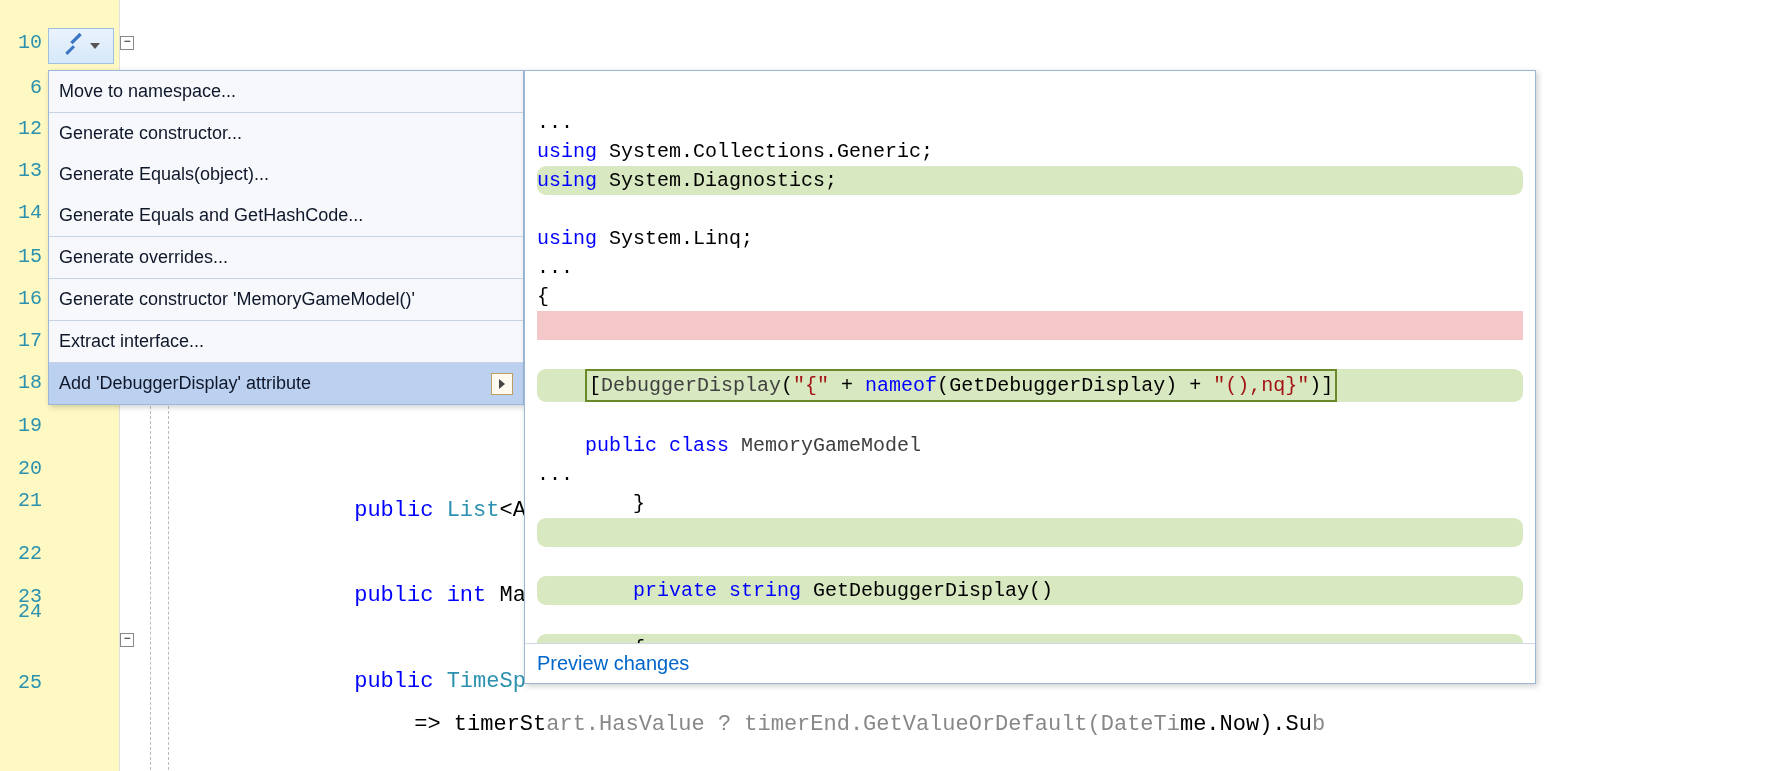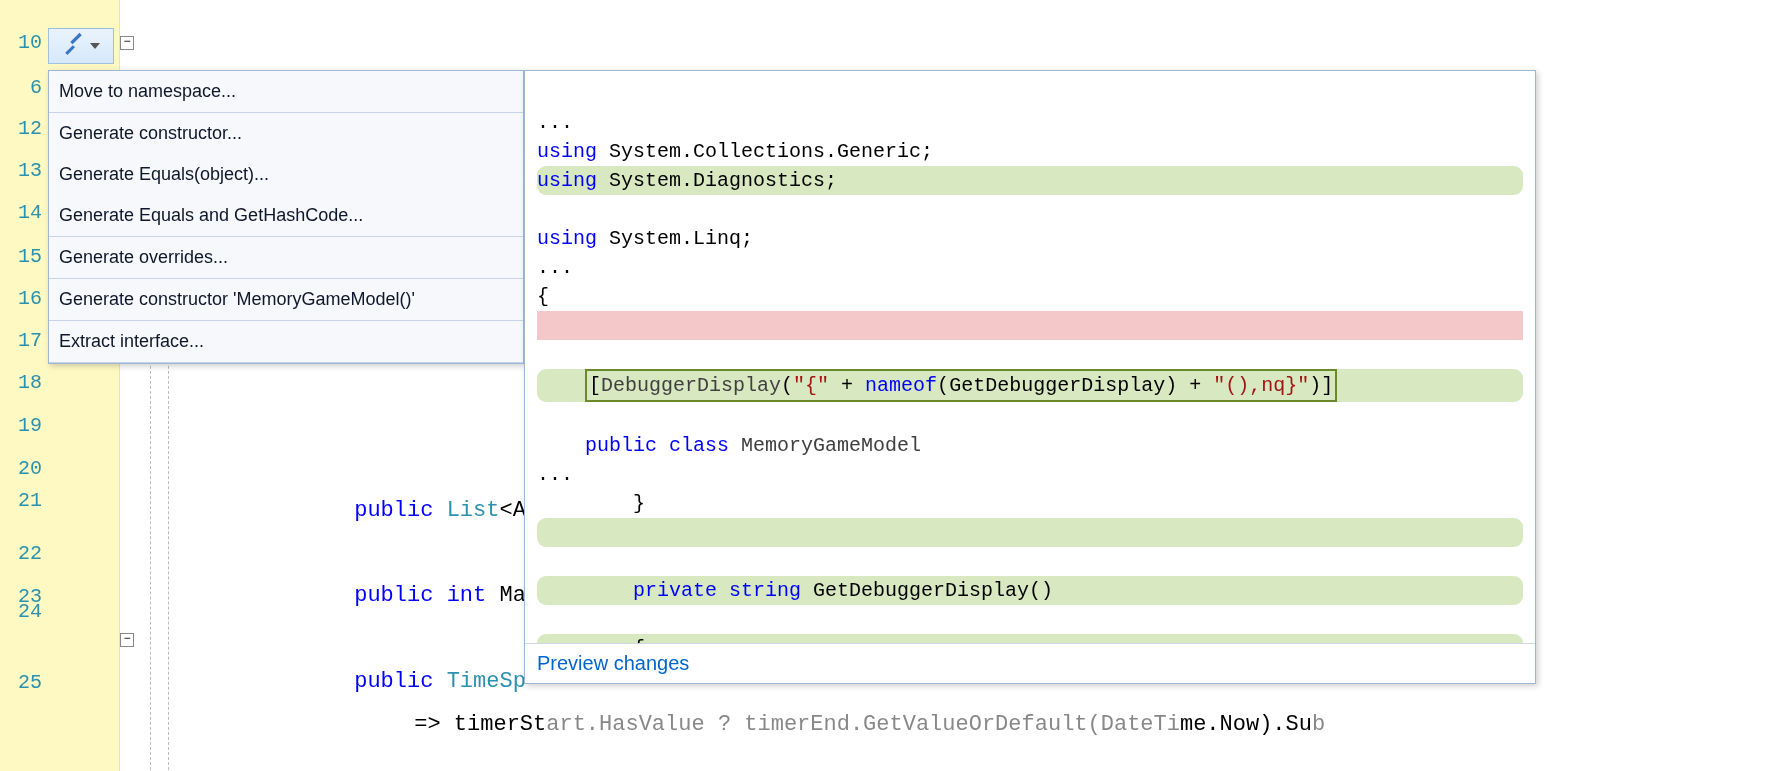--- a/index.html
+++ b/index.html
@@ -235,20 +235,24 @@
 </div>
 
 <div class="qa-menu">
   <div class="qa-item sep"><span>Move to namespace...</span></div>
   <div class="qa-item"><span>Generate constructor...</span></div>
   <div class="qa-item"><span>Generate Equals(object)...</span></div>
   <div class="qa-item sep"><span>Generate Equals and GetHashCode...</span></div>
   <div class="qa-item sep"><span>Generate overrides...</span></div>
   <div class="qa-item sep"><span>Generate constructor 'MemoryGameModel()'</span></div>
   <div class="qa-item sep"><span>Extract interface...</span></div>
+  <div class="qa-item selected">
+    <span>Add 'DebuggerDisplay' attribute</span>
+    <span class="arrow"></span>
+  </div>
 </div>
 
 <div class="preview">
   <div class="preview-body">
 <span class="pv-line">...</span>
 <span class="pv-line"><span class="pv-kw">using</span><span> System.Collections.Generic;</span></span>
 <span class="pv-line add-bg"><span class="pv-kw">using</span><span> System.Diagnostics;</span></span>
 <span class="pv-line"><span class="pv-kw">using</span><span> System.Linq;</span></span>
 <span class="pv-line">...</span>
 <span class="pv-line">{</span>

